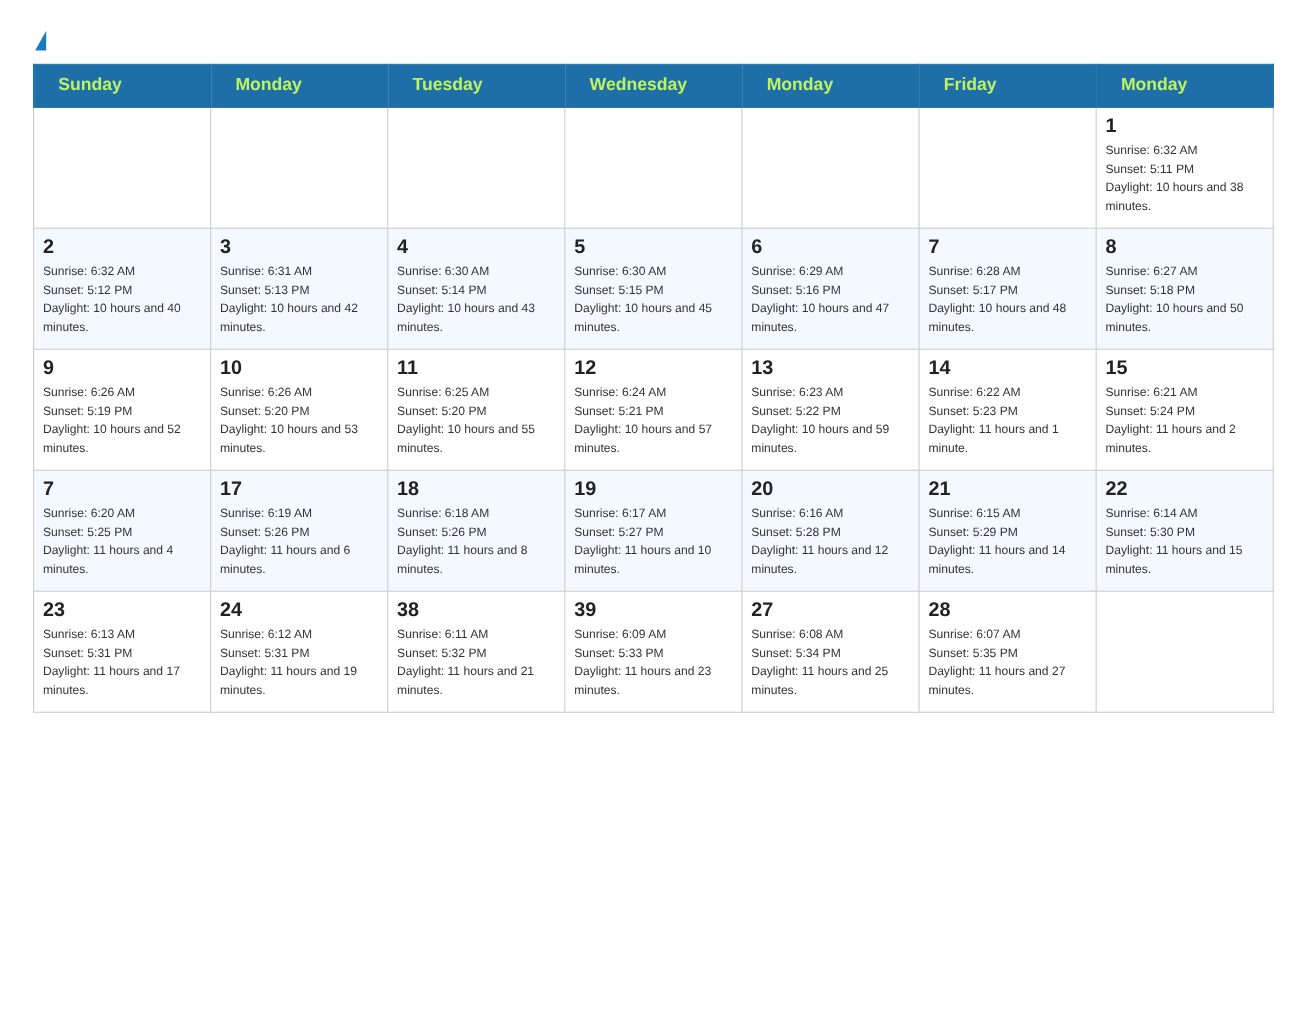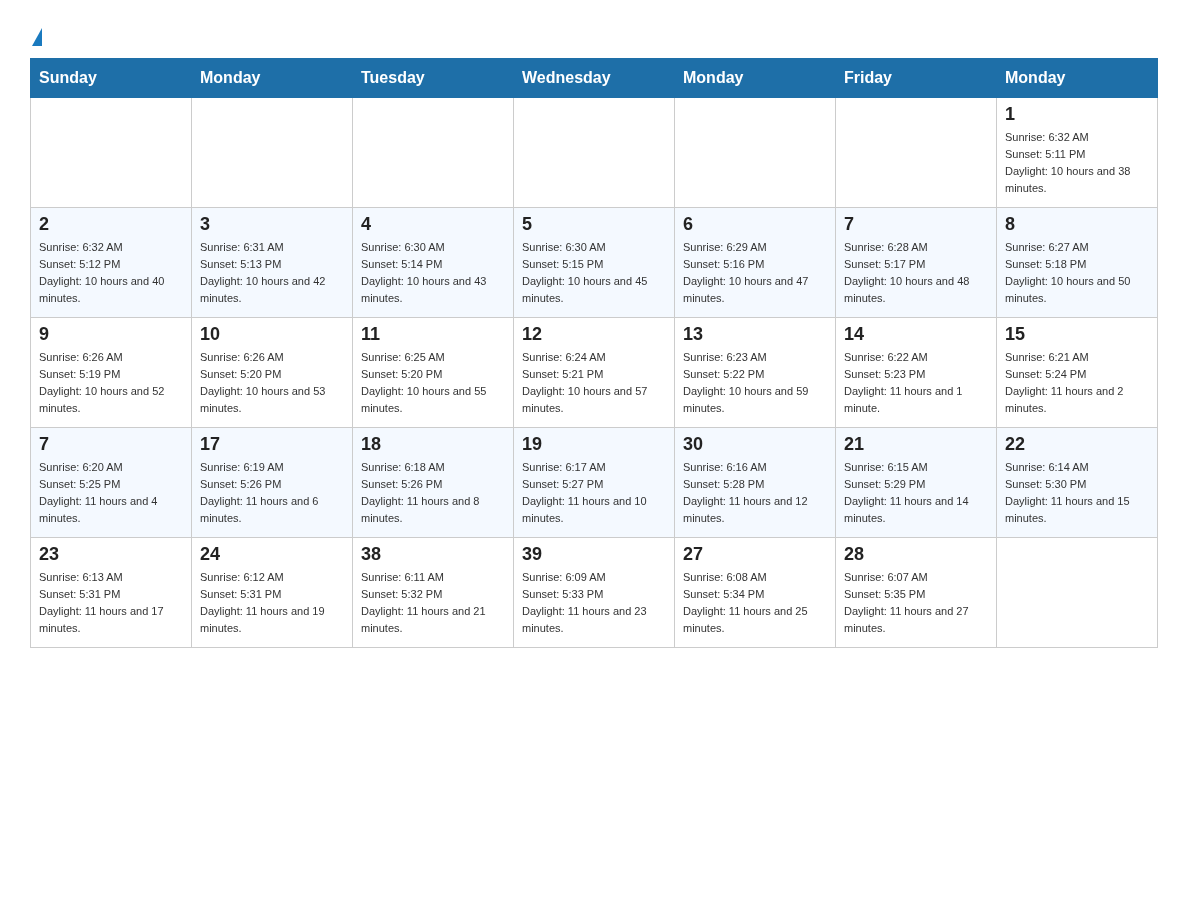--- a/index.html
+++ b/index.html
@@ -59,24 +59,24 @@
       color: #555;
       margin-top: 4px;
     }
     .calendar {
       width: 100%;
       border-collapse: collapse;
       margin-top: 8px;
     }
     .calendar th {
       background-color: #1e6fa8;
-      color: #ffffff;
+      color: #bef264;
       font-size: 16px;
       font-weight: bold;
-      padding: 10px 8px;
+      padding: 10px 22px;
       text-align: left;
       border: 1px solid #1e6fa8;
     }
     .calendar td {
       vertical-align: top;
       border: 1px solid #ccc;
       padding: 6px 8px;
       width: 14.28%;
       min-height: 110px;
       height: 110px;
@@ -222,21 +222,21 @@
         </td>
         <td>
           <span class="day-number">18</span>
           <div class="day-info">Sunrise: 6:18 AM<br>Sunset: 5:26 PM<br>Daylight: 11 hours and 8 minutes.</div>
         </td>
         <td>
           <span class="day-number">19</span>
           <div class="day-info">Sunrise: 6:17 AM<br>Sunset: 5:27 PM<br>Daylight: 11 hours and 10 minutes.</div>
         </td>
         <td>
-          <span class="day-number">30</span>
+          <span class="day-number">20</span>
           <div class="day-info">Sunrise: 6:16 AM<br>Sunset: 5:28 PM<br>Daylight: 11 hours and 12 minutes.</div>
         </td>
         <td>
           <span class="day-number">21</span>
           <div class="day-info">Sunrise: 6:15 AM<br>Sunset: 5:29 PM<br>Daylight: 11 hours and 14 minutes.</div>
         </td>
         <td>
           <span class="day-number">22</span>
           <div class="day-info">Sunrise: 6:14 AM<br>Sunset: 5:30 PM<br>Daylight: 11 hours and 15 minutes.</div>
         </td>

